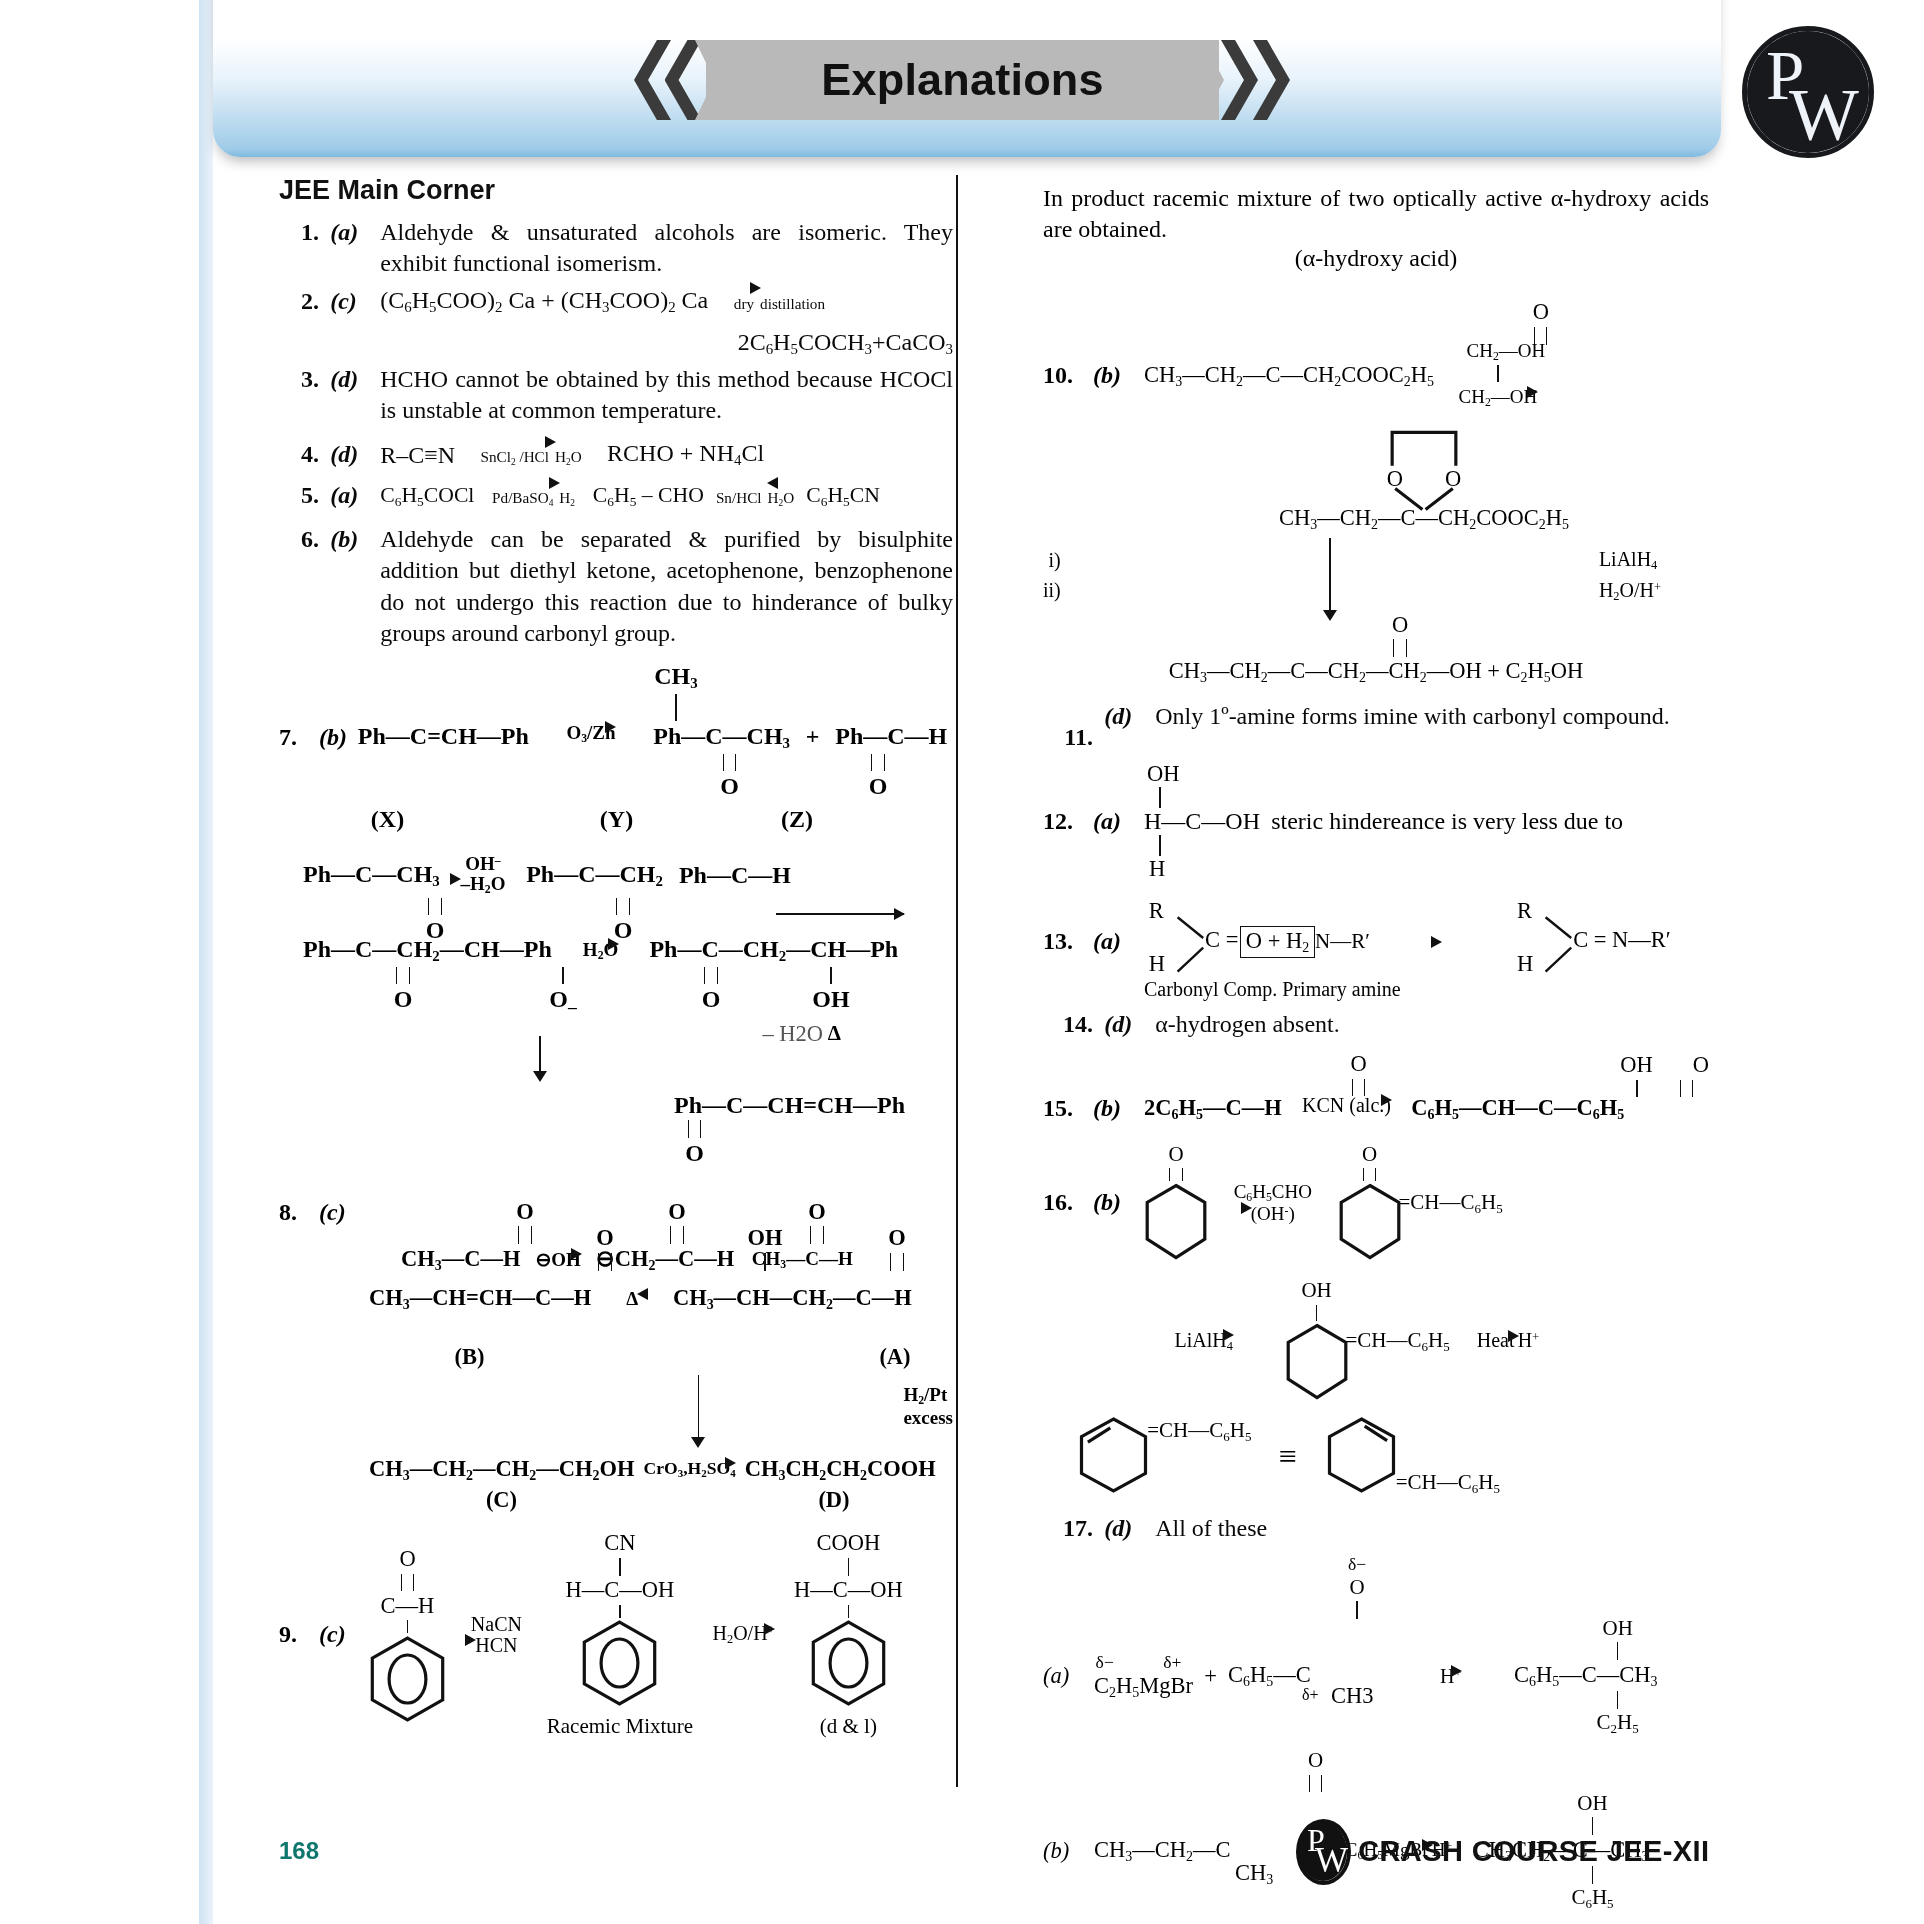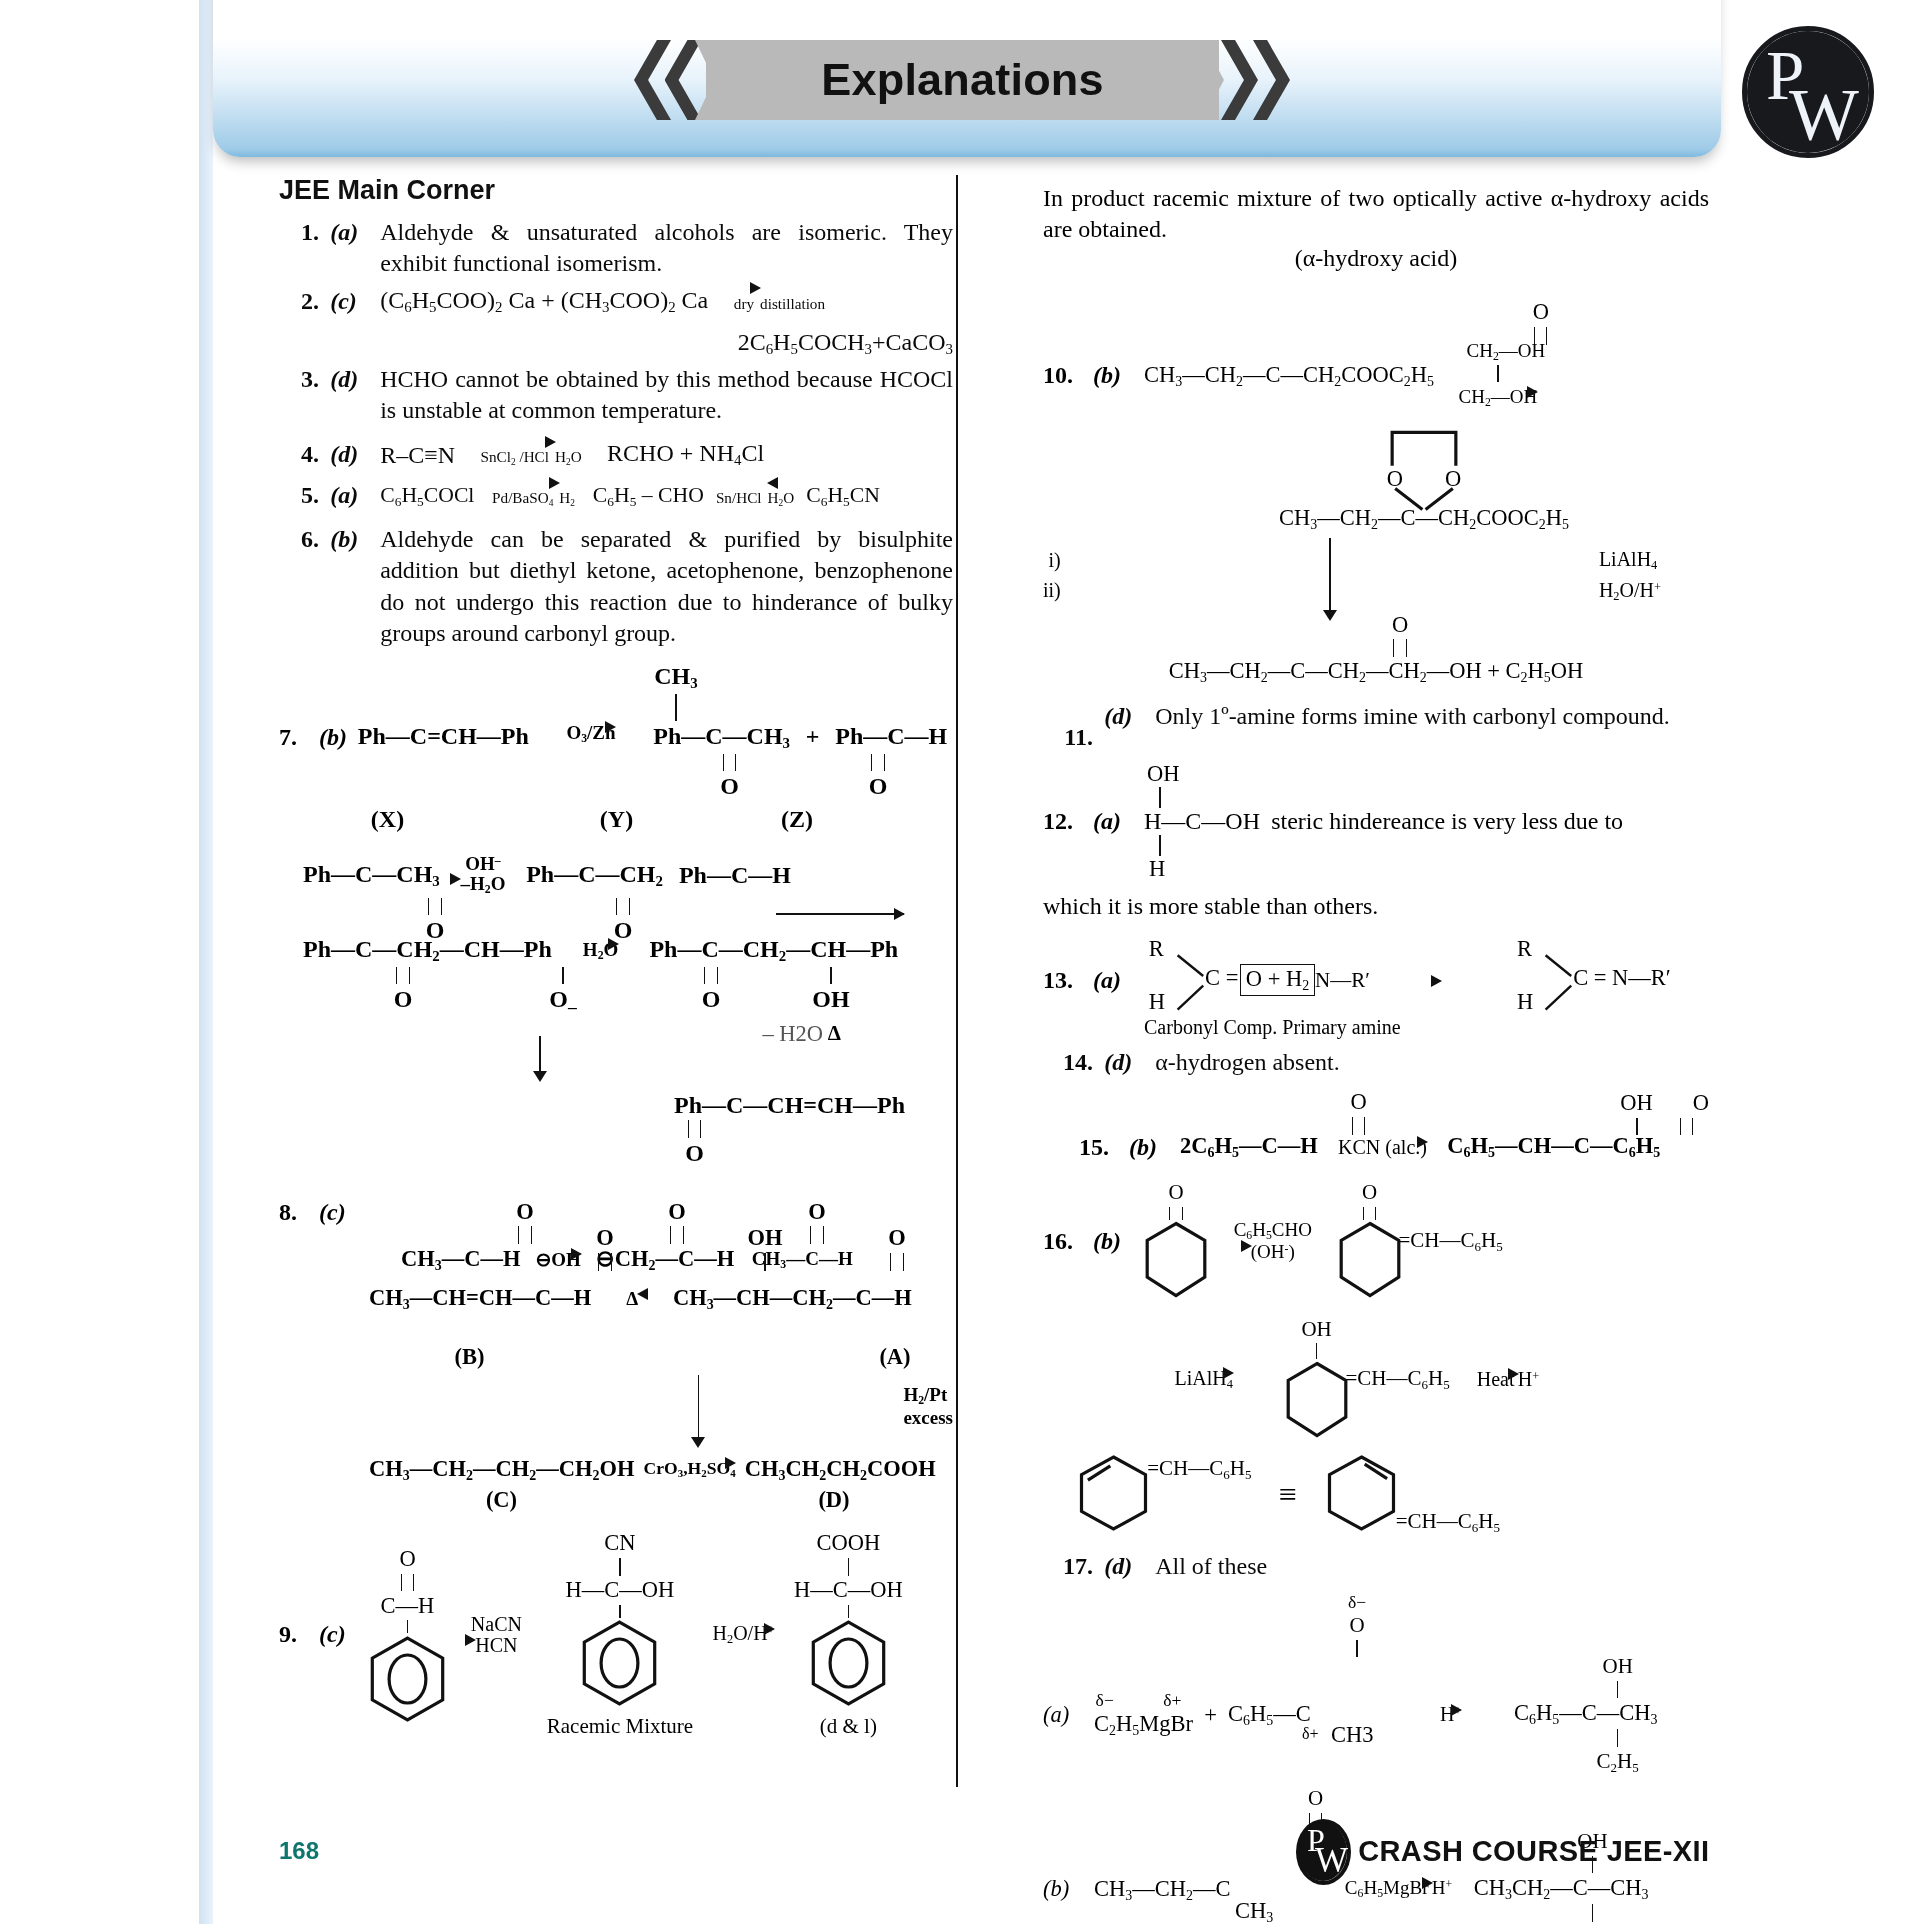--- a/index.html
+++ b/index.html
@@ -528,21 +528,20 @@
       <div class="rowflex" style="align-items:center;">
         <div style="width:50px;font-weight:bold;font-size:24px;">12.</div>
         <div style="width:51px;font-weight:bold;font-style:italic;font-size:24px;">(a)</div>
         <span style="font-size:24px;">H—C—OH</span>
         <span style="font-size:24px;margin-left:11.2px;">steric hindereance is very less due to</span>
       </div>
       <div style="margin-left:116px;">
           <div class="vbond" style="height:21px;margin:0;"></div>
         </div>
       <div style="margin-left:106px;font-size:22.5px;">H</div>
-      <div style="font-size:24px;margin-top:11.2px;">which it is more stable than others.</div>
     </div>
 
     <div class="struct" style="margin-top:16px;">
       <div class="rowflex" style="align-items:center;">
         <div style="width:50px;font-weight:bold;font-size:24px;">13.</div>
         <div style="width:51px;font-weight:bold;font-style:italic;font-size:24px;">(a)</div>
         <div style="position:relative;width:96px;height:88px;">
           <span style="position:absolute;left:4.8px;top:0;font-size:22.5px;">R</span>
           <span style="position:absolute;left:4.8px;top:53px;font-size:22.5px;">H</span>
           <svg width="96" height="88" viewBox="0 0 120 110" style="position:absolute;left:0;top:0;">
@@ -579,21 +578,21 @@
           </div>
         <div style="width:241px;"></div>
         <div style="text-align:center;">
           <span style="font-size:22.5px;margin-right:40px;">OH</span><span style="font-size:22.5px;">O</span>
           <div style="display:flex;justify-content:center;gap:42px;margin-top:1.6px;">
             <div class="vbond" style="height:17.6px;margin:0;"></div>
               <div class="dbond" style="margin:0;"></div>
           </div>
         </div>
       </div>
-      <div class="rowflex" style="align-items:center;margin-top:-3.2px;margin-left:36px;">
+      <div class="rowflex" style="align-items:flex-start;margin-top:-3.2px;">
         <div style="width:50px;font-weight:bold;font-size:24px;">15.</div>
         <div style="width:51px;font-weight:bold;font-style:italic;font-size:24px;">(b)</div>
         <span style="font-weight:bold;font-size:22.5px;">2C<sub>6</sub>H<sub>5</sub>—C—H</span>
         <span class="arw" style="width:120px;margin:0 4.8px;">
           <span class="top" style="font-size:20px;">KCN (alc.)</span>
           <span class="shaft"></span>
         </span>
         <span style="font-weight:bold;font-size:22.5px;">C<sub>6</sub>H<sub>5</sub>—CH—C—C<sub>6</sub>H<sub>5</sub></span>
       </div>
     </div>

